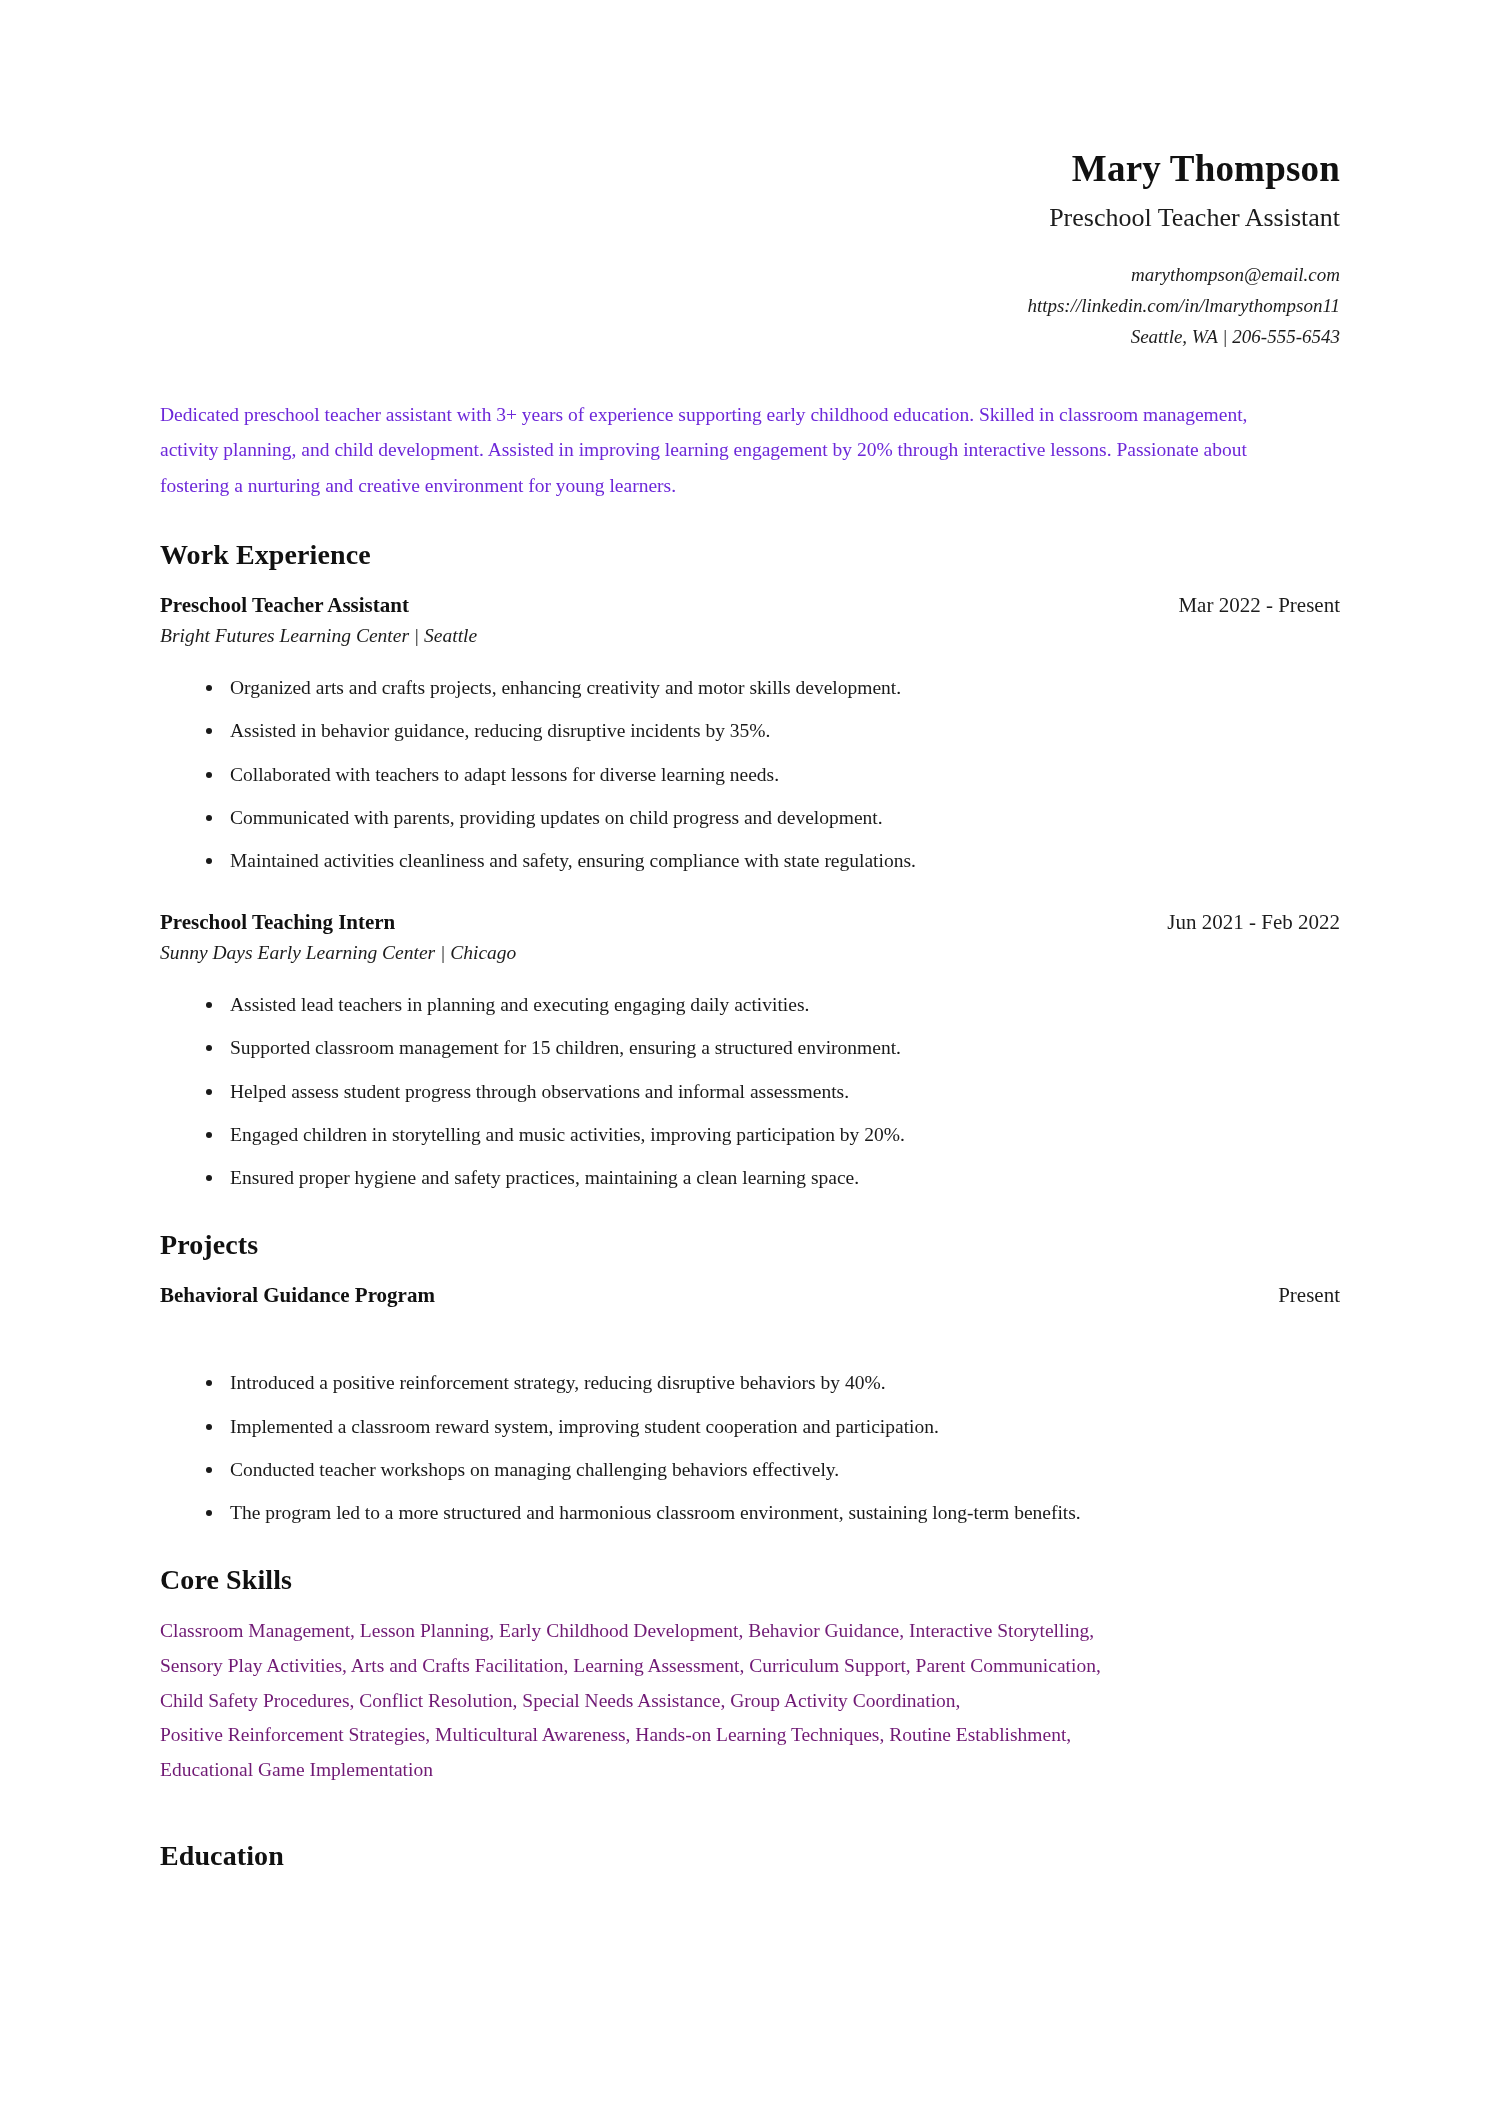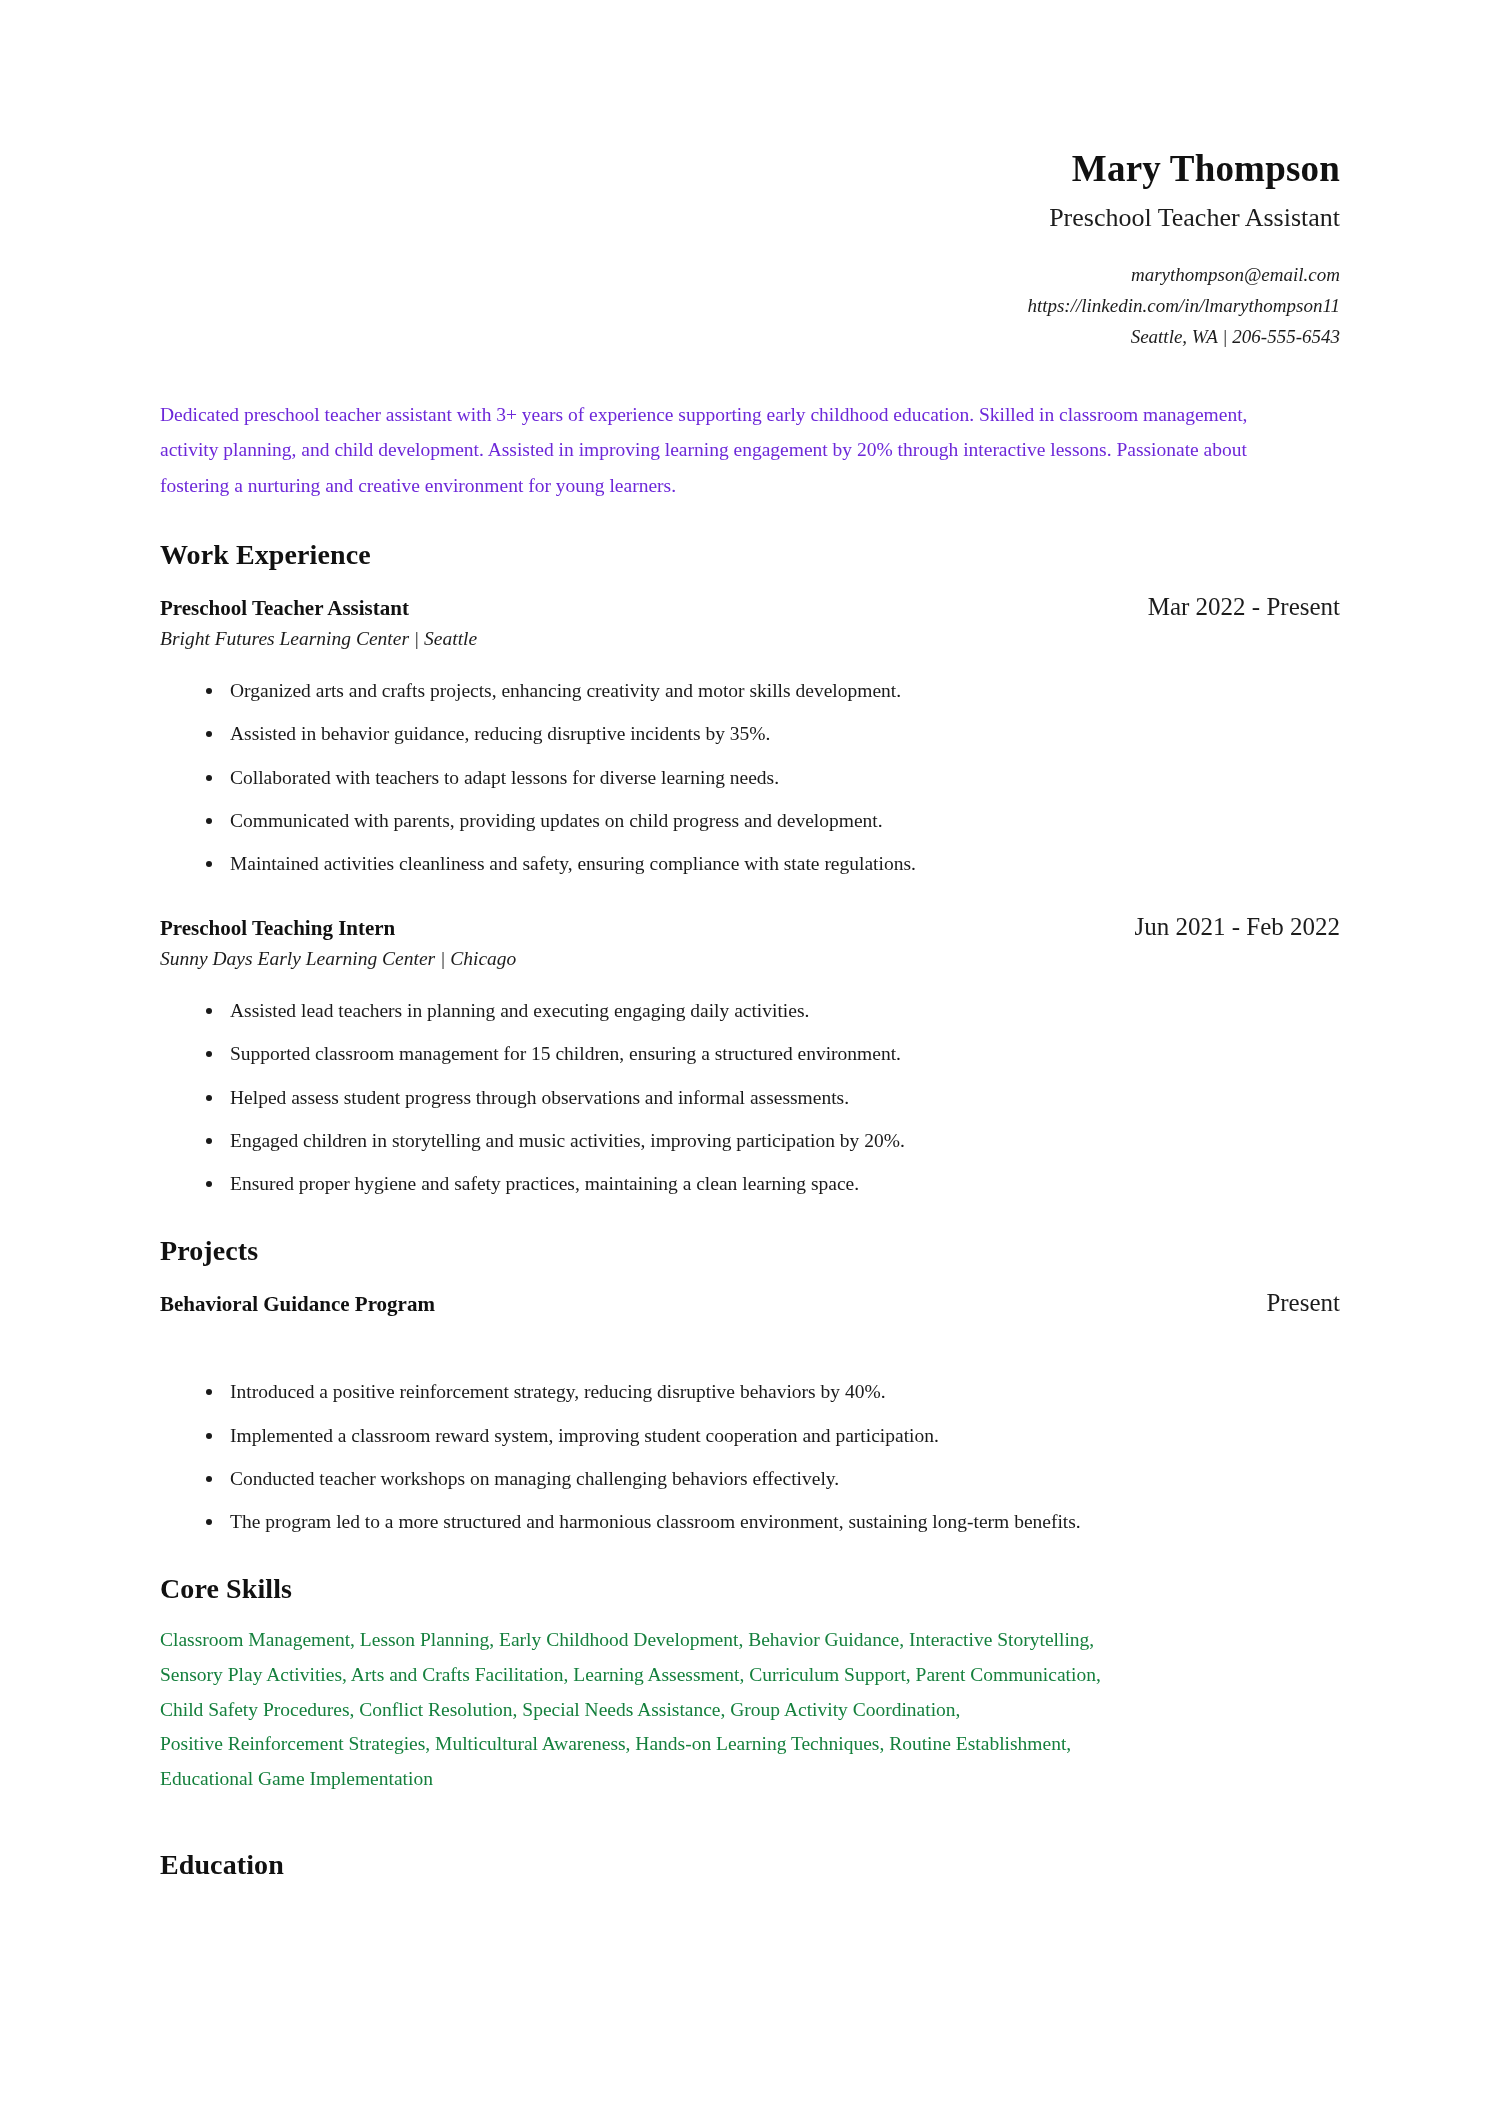--- a/index.html
+++ b/index.html
@@ -83,21 +83,21 @@
     justify-content: space-between;
     gap: 24px;
   }
   .entry-role {
     font-size: 21px;
     font-weight: bold;
     margin: 0;
     color: #111111;
   }
   .entry-date {
-    font-size: 25px;
+    font-size: 21px;
     white-space: nowrap;
     color: #1c1c1c;
     text-align: left;
   }
   .entry-org {
     font-style: italic;
     font-size: 19.5px;
     margin: 7px 0 0 0;
     color: #1c1c1c;
   }
@@ -123,21 +123,21 @@
     height: 6px;
     border-radius: 50%;
     background: #1a1a1a;
   }
   .project-spacer { height: 34px; }
 
   
   .skills-body {
     font-size: 19.5px;
     line-height: 1.78;
-    color: #15803d;
+    color: #701a75;
     max-width: 1130px;
   }
   .skills-line { display: block; }
 
   .section.education { margin-top: 52px; }
 </style>
 </head>
 <body>
 
 <div class="page">

